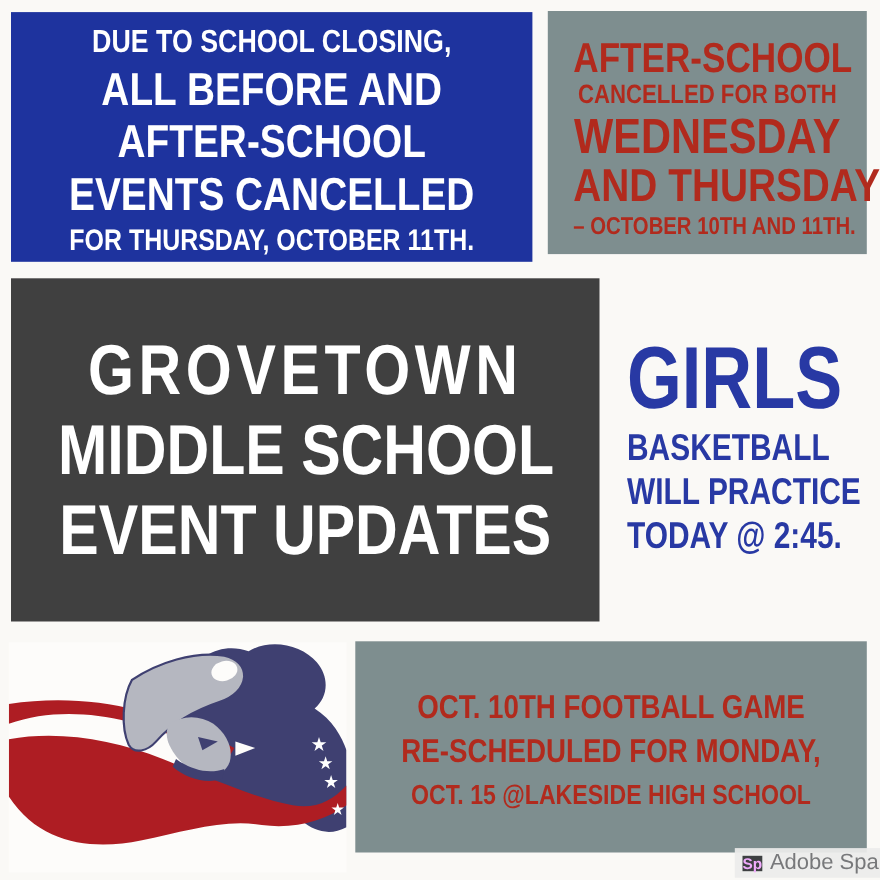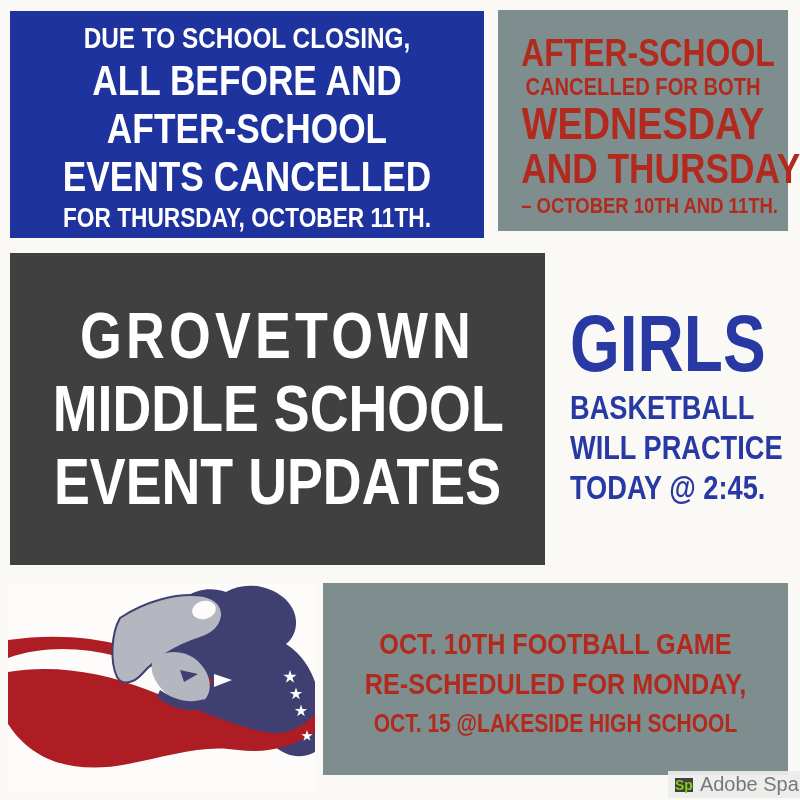--- a/index.html
+++ b/index.html
@@ -46,21 +46,21 @@
   
   .logo{position:absolute;left:8px;top:584px;width:307px;height:209px;margin:0;background:#fdfcfa;}
   .logo svg{display:block;width:100%;height:100%;}
 
   
   .watermark{
     position:absolute;left:668px;top:771px;width:132px;height:27px;
     background:rgba(236,236,235,0.93);display:flex;align-items:center;
   }
   .sp-badge{
-    width:21px;height:14px;margin-left:7px;background:#3e4042;color:#84cc16;
+    width:21px;height:14px;margin-left:7px;background:#3e4042;color:#f0abfc;
     font-weight:bold;font-size:14px;display:flex;align-items:center;justify-content:center;
   }
   .sp-label{color:#77787a;font-size:20px;margin-left:7px;white-space:nowrap;}
 </style>
 </head>
 <body>
 
 <div class="canvas">
 
   <section class="tile tile-blue">

